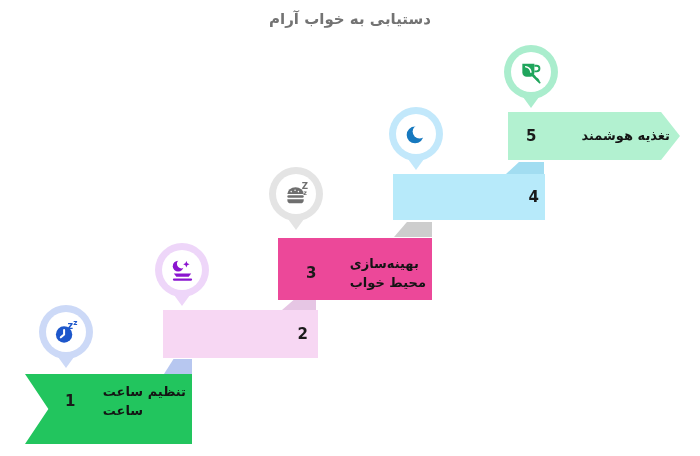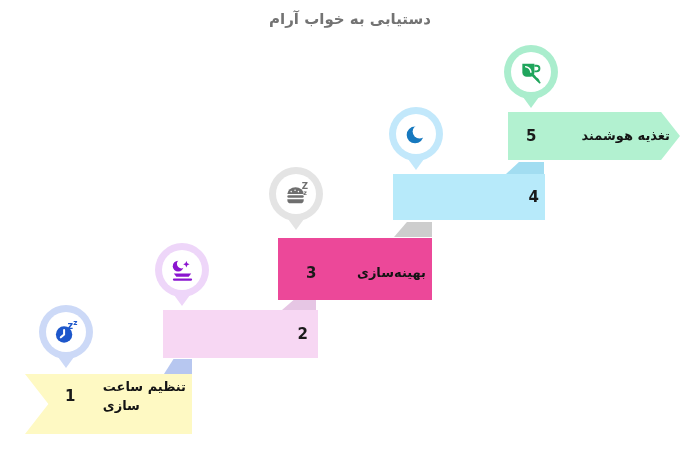--- a/index.html
+++ b/index.html
@@ -14,21 +14,21 @@
   
   .bar{
     position:absolute;display:flex;align-items:center;justify-content:space-between;
     direction:rtl;color:#141414;box-sizing:border-box;
   }
   .bar .label{
     display:flex;flex-direction:column;align-items:flex-end;justify-content:center;
     font-size:13px;font-weight:bold;line-height:1.5;text-align:right;
   }
   .bar .num{font-size:15px;font-weight:600;color:#1a1a1a;direction:ltr;}
-  .bar1{left:25px;top:374px;width:167px;height:60px;background:#fef9c3;
+  .bar1{left:25px;top:374px;width:167px;height:70px;background:#22c55e;
         clip-path:polygon(0 0,100% 0,100% 100%,0 100%,14% 50%);
         padding:0 6px 16px 40px;}
   .bar2{left:163px;top:310px;width:155px;height:48px;background:#f7d7f3;padding:0 10px 0 22px;}
   .bar3{left:278px;top:238px;width:154px;height:62px;background:#ec4899;padding:8px 6px 0 28px;}
   .bar4{left:393px;top:174px;width:152px;height:46px;background:#b7eafa;padding:0 6px 0 18px;}
   .bar5{left:508px;top:112px;width:172px;height:48px;background:#b2f1d0;
         clip-path:polygon(0 0,89% 0,100% 50%,89% 100%,0 100%);
         padding:0 10px 0 18px;}
   
   .fold{position:absolute;clip-path:polygon(34% 0,100% 0,100% 100%,0 100%);}
@@ -66,21 +66,21 @@
   <h1 class="title">دستیابی به خواب آرام</h1>
 
   <div class="fold fold1"></div>
   <div class="fold fold2"></div>
   <div class="fold fold3"></div>
   <div class="fold fold4"></div>
 
   <div class="bar bar1">
     <div class="label">
       <span>تنظیم ساعت</span>
-      <span>سازی</span>
+      <span>ساعت</span>
     </div>
     <div class="num">1</div>
   </div>
   <div class="pin pin1">
     <div class="pin-inner">
       <svg width="27" height="27" viewBox="0 0 28 28">
         <circle cx="11.5" cy="16" r="8.5" fill="#1d57cb"></circle>
         <path d="M11.5 11.5V16l-3.4 3" stroke="#fff" stroke-width="2.1" fill="none" stroke-linecap="round"></path>
         <text x="15" y="10.5" font-size="10" font-weight="bold" fill="#1d57cb">z</text>
         <text x="21" y="6.5" font-size="7.5" font-weight="bold" fill="#1d57cb">z</text>
@@ -99,20 +99,21 @@
         <path d="M18 4.2l1 2.3 2.3 1-2.3 1-1 2.3-1-2.3-2.3-1 2.3-1z" fill="#8a14cf"></path>
         <path d="M5 17h18l-2.6 3.6H7.6z" fill="#8a14cf"></path>
         <rect x="4" y="22.2" width="20" height="2.3" rx="1.1" fill="#8a14cf"></rect>
       </svg>
     </div>
   </div>
 
   <div class="bar bar3">
     <div class="label">
       <span>بهینه‌سازی</span>
+      <span>محیط خواب</span>
     </div>
     <div class="num">3</div>
   </div>
   <div class="pin pin3">
     <div class="pin-inner">
       <svg width="27" height="27" viewBox="0 0 28 28">
         <path d="M4.5 13.5a8.5 7 0 0 1 17 0z" fill="#6f6f6f"></path>
         <circle cx="8.5" cy="11" r="0.8" fill="#fff"></circle>
         <circle cx="12.5" cy="9.5" r="0.8" fill="#fff"></circle>
         <circle cx="16" cy="11" r="0.8" fill="#fff"></circle>

